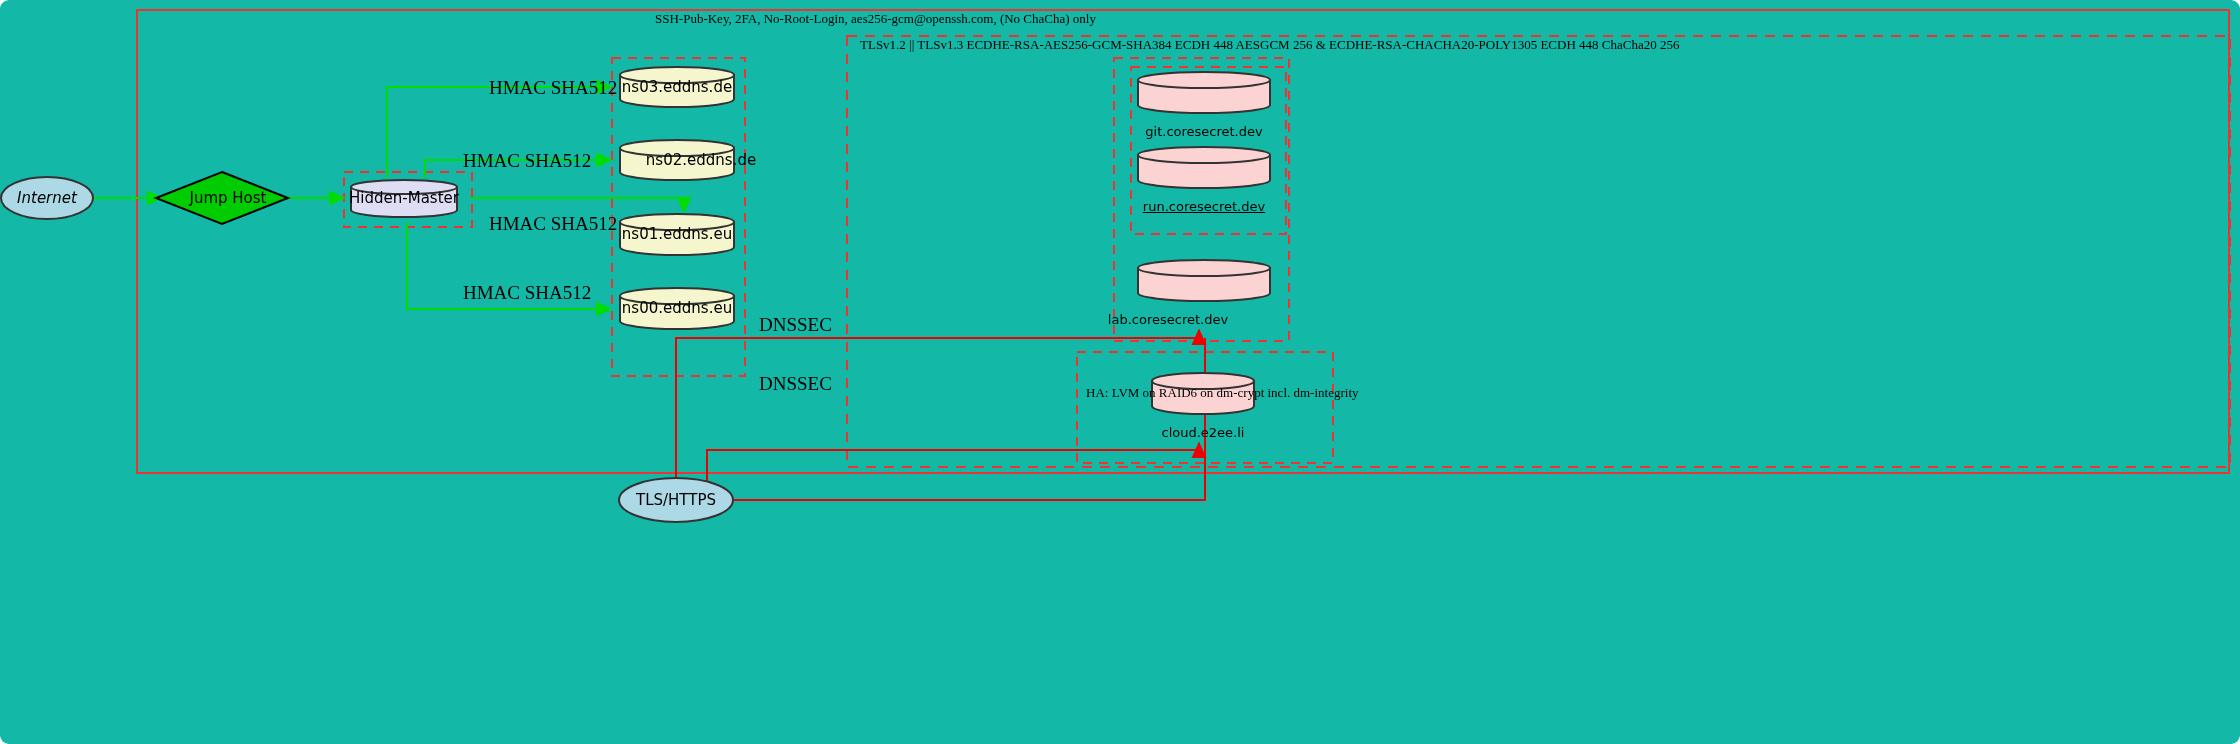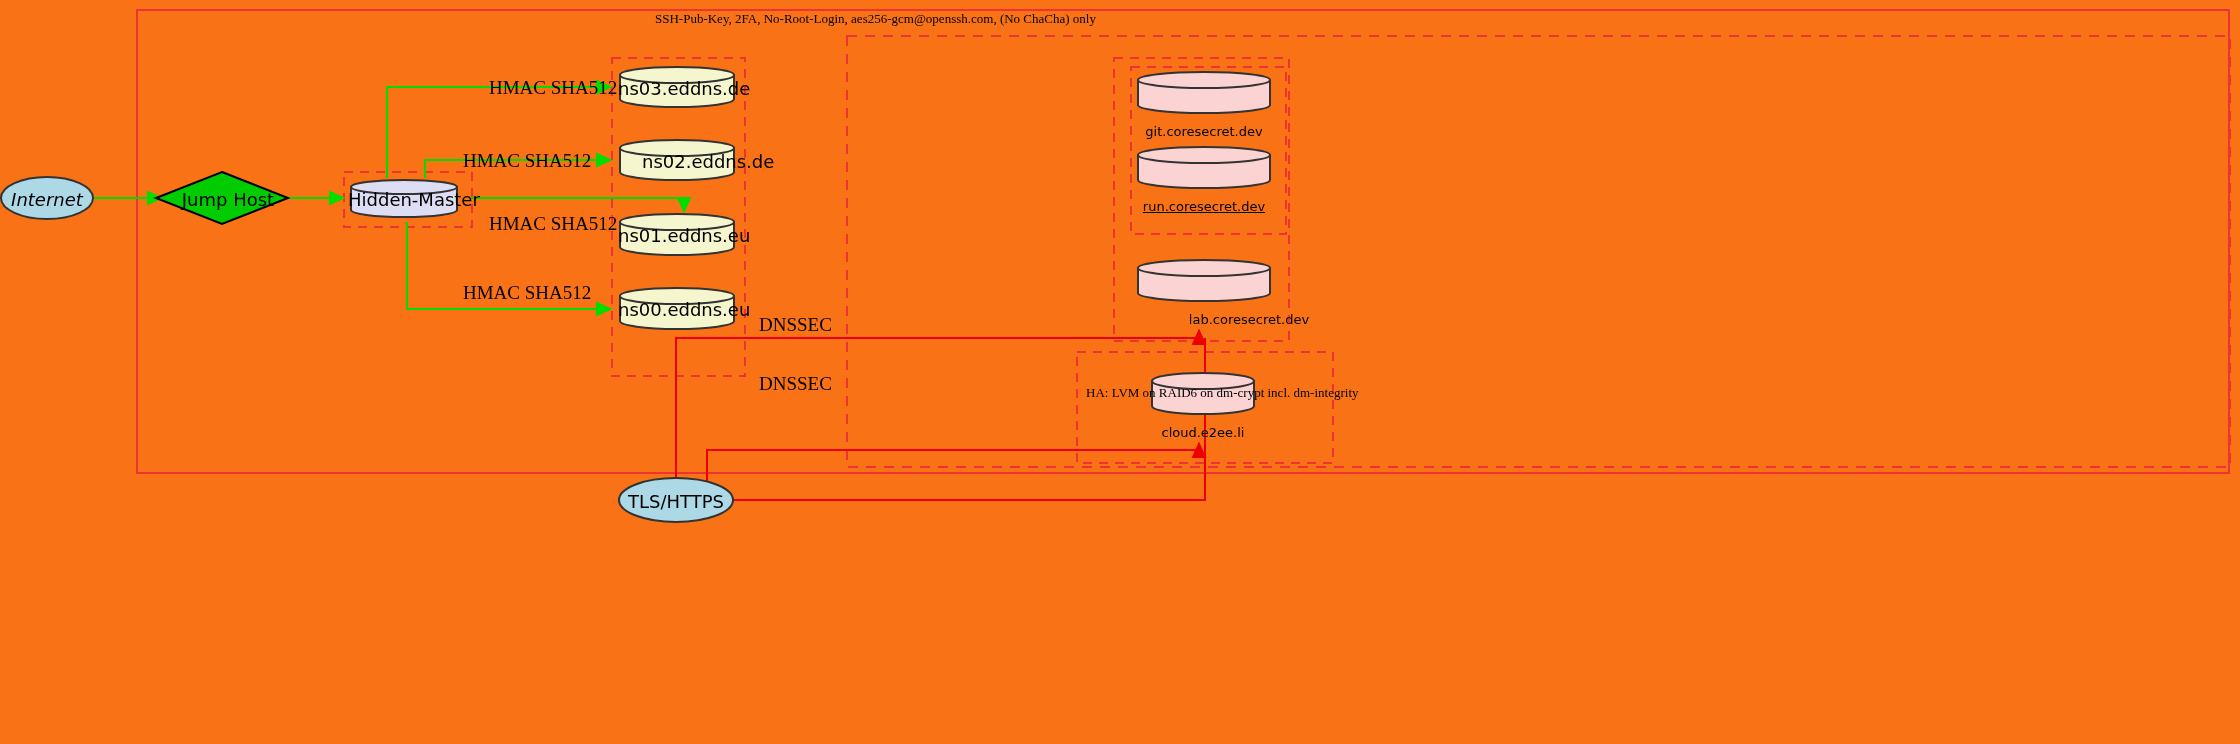--- a/index.html
+++ b/index.html
@@ -8,22 +8,23 @@
     padding: 0;
     background: #ffffff;
   }
   body {
     font-family: "Liberation Sans", sans-serif;
   }
   #canvas {
     position: relative;
     width: 2240px;
     height: 744px;
-    background: #f97316;
+    background: #14b8a6;
     overflow: hidden;
+    border-radius: 9px;
   }
   svg.layer {
     position: absolute;
     left: 0;
     top: 0;
     width: 2240px;
     height: 744px;
   }
 
   
@@ -40,21 +41,21 @@
   .edge-label {
     font-family: "Liberation Serif", serif;
     font-size: 19px;
   }
 
   
   .node-text {
     position: absolute;
     white-space: nowrap;
     font-family: "DejaVu Sans", sans-serif;
-    font-size: 18px;
+    font-size: 15px;
     color: #000000;
     text-align: center;
     line-height: 1;
     pointer-events: none;
   }
   .node-text.small {
     font-size: 13px;
     margin-top: 40px;
   }
 </style>
@@ -194,20 +195,21 @@
     </g>
 
     <g>
       <ellipse cx="676" cy="500" rx="57" ry="22" fill="#add8e6" stroke="#333333" stroke-width="2"></ellipse>
     </g>
 
   </svg>
 
   <div class="lbl boundary-label" style="left:655px; top:12px;">SSH-Pub-Key, 2FA, No-Root-Login, aes256-gcm@openssh.com, (No ChaCha) only</div>
 
+  <div class="lbl boundary-label" style="left:860px; top:38px;">TLSv1.2 || TLSv1.3 ECDHE-RSA-AES256-GCM-SHA384 ECDH 448 AESGCM 256 &amp; ECDHE-RSA-CHACHA20-POLY1305 ECDH 448 ChaCha20 256</div>
 
   <div class="lbl boundary-label" style="left:1086px; top:356px;margin-top:30px;">HA: LVM on RAID6 on dm-crypt incl. dm-integrity</div>
 
   <div class="lbl edge-label" style="left:489px; top:78px;">HMAC SHA512</div>
   <div class="lbl edge-label" style="left:463px; top:151px;">HMAC SHA512</div>
   <div class="lbl edge-label" style="left:489px; top:214px;">HMAC SHA512</div>
   <div class="lbl edge-label" style="left:463px; top:283px;">HMAC SHA512</div>
 
   <div class="lbl edge-label" style="left:759px; top:315px;">DNSSEC</div>
   <div class="lbl edge-label" style="left:759px; top:374px;">DNSSEC</div>
@@ -223,19 +225,19 @@
   <div class="node-text" style="left:618px; top:153px; width:118px;margin-left:24px;">ns02.eddns.de</div>
 
   <div class="node-text" style="left:618px; top:227px; width:118px;">ns01.eddns.eu</div>
 
   <div class="node-text" style="left:618px; top:301px; width:118px;">ns00.eddns.eu</div>
 
   <div class="node-text small" style="left:1136px; top:85px; width:136px;">git.coresecret.dev</div>
 
   <div class="node-text small" style="left:1136px; top:160px; width:136px;text-decoration:underline;">run.coresecret.dev</div>
 
-  <div class="node-text small" style="left:1181px; top:273px; width:136px;">lab.coresecret.dev</div>
+  <div class="node-text small" style="left:1100px; top:273px; width:136px;">lab.coresecret.dev</div>
 
   <div class="node-text small" style="left:1152px; top:386px; width:102px;">cloud.e2ee.li</div>
 
   <div class="node-text" style="left:620px; top:493px; width:112px;">TLS/HTTPS</div>
 
 </div>
 
 </body></html>

